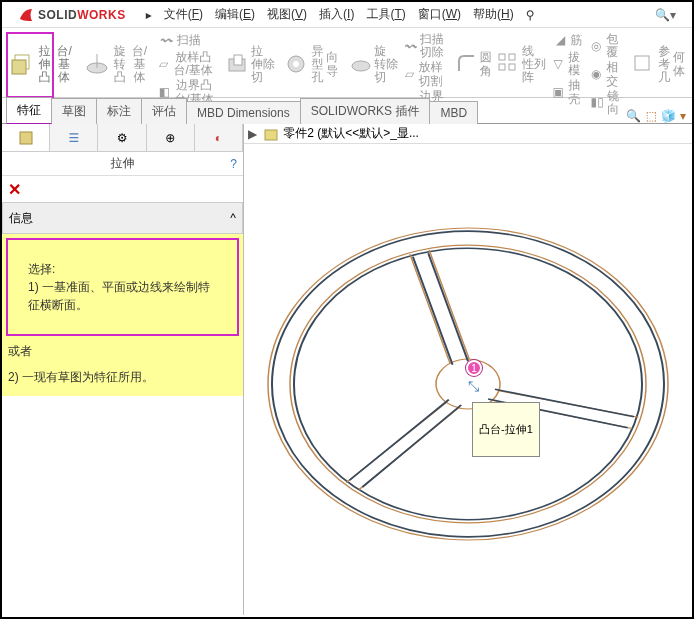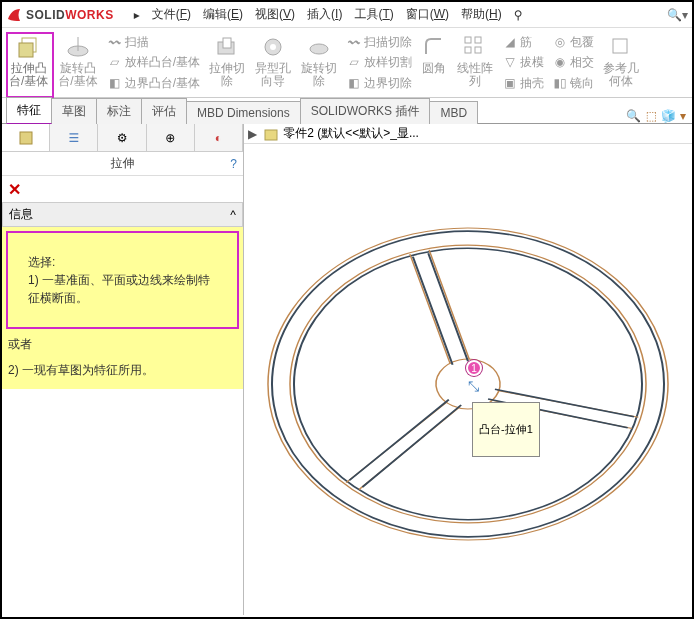--- a/index.html
+++ b/index.html
@@ -1,44 +1,44 @@
 <!DOCTYPE html>
 <html><head>
 <meta charset="utf-8">
 <style>
 *{box-sizing:border-box;margin:0;padding:0;font-family:"Microsoft YaHei",Arial,sans-serif;font-size:12px}
 body{width:694px;height:619px;background:#fff;overflow:hidden;position:relative;border:2px solid #000}
-.menubar{height:26px;background:#fff;display:flex;align-items:center;padding:0 4px;border-bottom:1px solid #ddd}
+.menubar{height:26px;background:#fff;display:flex;align-items:center;padding:0 16px;border-bottom:1px solid #ddd}
 .logo{width:16px;height:16px;margin-right:4px}
 .brand{font-weight:bold;letter-spacing:0.5px;color:#444;margin-right:14px;font-size:13px}
 .brand .red{color:#d9232b}
 .mitem{padding:0 6px;color:#333;cursor:default}
 .mitem .k{text-decoration:underline}
 .search-ico{margin-left:auto;color:#666}
 .ribbon{height:70px;background:#fff;border-bottom:1px solid #ccc;display:flex;padding:4px 2px 0;color:#999}
-.rbtn{display:flex;flex-direction:column;align-items:center;justify-content:flex-start;padding:2px 4px;margin:0 1px;text-align:center;line-height:1.1;min-width:32px}
+.rbtn{display:flex;flex-direction:row;align-items:center;justify-content:flex-start;padding:2px 4px;margin:0 1px;text-align:center;line-height:1.1;min-width:32px}
 .rbtn .ic{width:26px;height:26px;margin-bottom:2px;display:flex;align-items:center;justify-content:center}
 .rbtn.small{min-width:auto;flex-direction:row;padding:1px 3px}
 .rbtn.small .ic{width:16px;height:16px;margin:0 2px 0 0}
 .rstack{display:flex;flex-direction:column;justify-content:space-around;height:62px}
 .hl{border:2px solid #d028c8;position:absolute}
 .tabbar{height:26px;display:flex;align-items:flex-end;padding-left:4px;border-bottom:1px solid #999}
 .tab{padding:4px 10px;border:1px solid #aaa;border-bottom:none;background:#f3f3f3;margin-right:-1px;color:#555;position:relative;top:1px}
 .tab.active{background:#fff;border-bottom:1px solid #a21caf;color:#000000;z-index:2}
 .tool-icons{margin-left:auto;display:flex;align-items:center;gap:4px;padding-right:6px;color:#b07030}
 .workarea{display:flex;height:491px}
 .leftpanel{width:242px;border-right:1px solid #bbb;background:#fff;display:flex;flex-direction:column}
 .pmtabs{height:28px;display:flex;border-bottom:1px solid #ccc}
 .pmtab{flex:1;display:flex;align-items:center;justify-content:center;border-right:1px solid #ccc;background:#f4f4f4}
 .pmtab.active{background:#fff}
 .pmtitle{height:24px;display:flex;align-items:center;justify-content:center;font-weight:normal;color:#444;position:relative;border-bottom:1px solid #ddd}
 .pmtitle .q{position:absolute;right:6px;color:#3a7abb}
 .pmacts{height:26px;display:flex;align-items:center;padding:0 6px}
 .pmacts .x{color:#c00;font-size:16px;font-weight:bold}
-.sec-hd{height:25px;background:#eee;border:1px solid #ccc;padding:2px 6px;display:flex;align-items:center;justify-content:space-between}
+.sec-hd{height:32px;background:#eee;border:1px solid #ccc;padding:2px 6px;display:flex;align-items:center;justify-content:space-between}
 .sec-body{background:#ffff99;padding:6px 6px 10px;color:#333;line-height:1.5}
 .sec-body .hl2{border:2px solid #d028c8;padding:20px;margin:-2px}
 .viewport{flex:1;background:#fff;position:relative;overflow:hidden}
 .vp-head{height:20px;display:flex;align-items:center;padding-left:4px;border-bottom:1px solid #ddd}
 .vp-head .arr{color:#555;margin-right:6px}
 .vp-head .ic{width:16px;height:16px;margin-right:4px}
 .tooltip{position:absolute;left:228px;top:278px;background:#ffffe1;border:1px solid #888;padding:19px 6px;font-size:11px}
 .badge{position:absolute;left:222px;top:236px;width:16px;height:16px;border-radius:50%;background:#e950b0;border:2px solid #fff;box-shadow:0 0 0 1px #b03080;color:#fff;font-size:10px;display:flex;align-items:center;justify-content:center}
 .origin{position:absolute;left:224px;top:254px;color:#3a7abb;font-size:14px}
 svg{overflow:visible}

